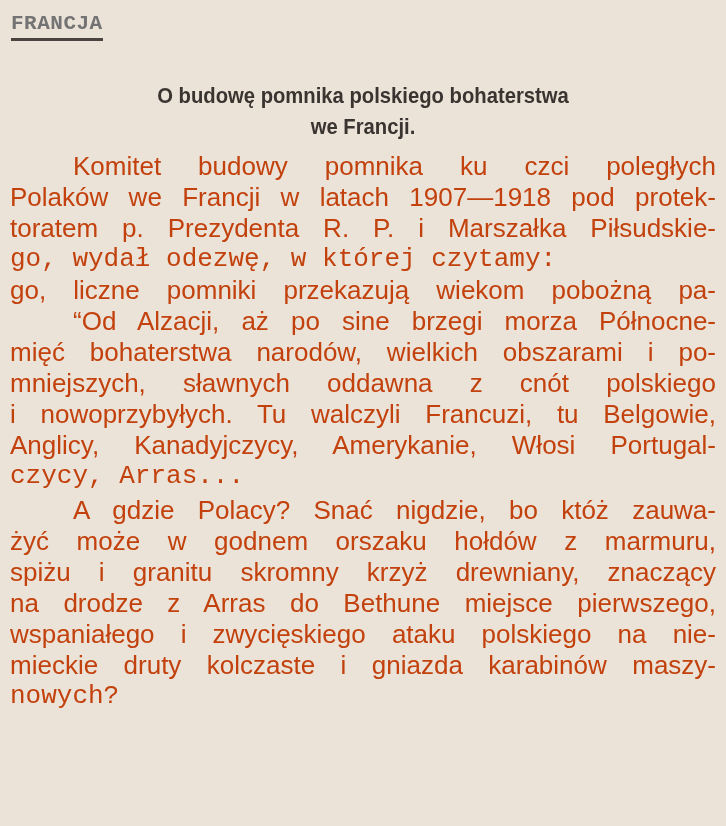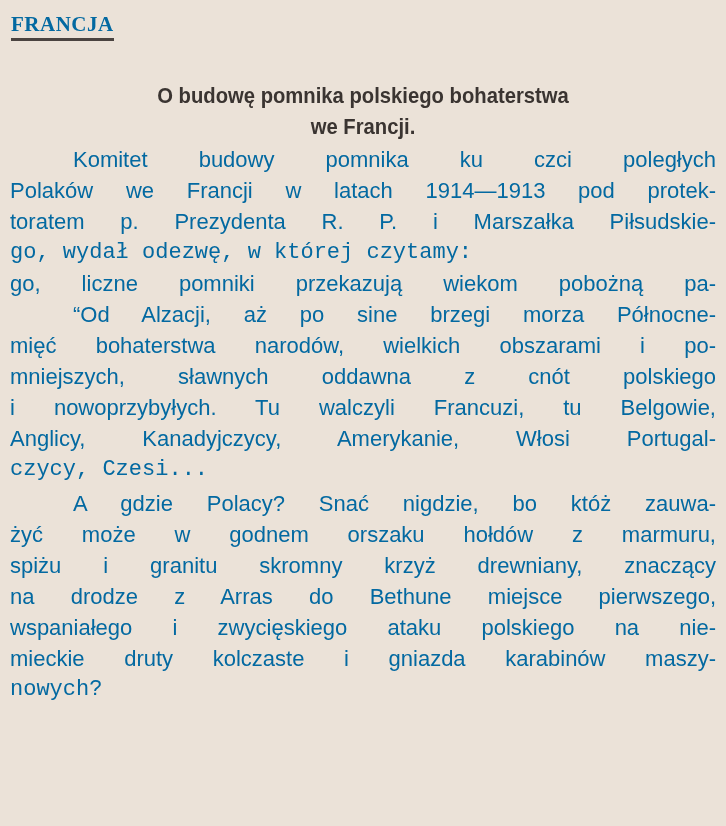--- a/index.html
+++ b/index.html
@@ -12,25 +12,25 @@
     height: 826px;
     position: relative;
     overflow: hidden;
     color: #3a3431;
     font-family: "Liberation Sans Narrow", "Liberation Sans", sans-serif;
   }
   .section-label {
     position: absolute;
     left: 11px;
     top: 12px;
-    font-family: Liberation Serif, serif;
+    font-family: Liberation Mono, monospace;
     font-weight: bold;
     font-size: 21px;
     letter-spacing: 0.5px;
-    color: #0369a1;
+    color: #737373;
     border-bottom: 3px solid #4a4340;
     padding-bottom: 2px;
     line-height: 24px;
   }
   .title {
     position: absolute;
     left: 0;
     top: 80px;
     width: 726px;
     text-align: center;
@@ -39,26 +39,26 @@
     font-size: 22px;
     line-height: 31px;
     color: #3a3431;
     transform: scaleX(0.92);
     transform-origin: center;
   }
   .title .line { display: block; }
   .body-text {
     position: absolute;
     left: 10px;
-    top: 144px;
+    top: 151px;
     width: 706px;
     font-family: "Liberation Sans", sans-serif;
-    font-size: 22px;
+    font-size: 26px;
     line-height: 31px;
-    color: #0369a1;
+    color: #c2410c;
   }
   .body-text .line {
     display: block;
     white-space: nowrap;
     text-align: justify;
     text-align-last: justify;
     width: 706px;
     transform-origin: left;
   }
   .body-text .line.last {
@@ -78,32 +78,32 @@
   <div class="section-label">FRANCJA</div>
 
   <h1 class="title" style="margin:0;">
     <span class="line">O budowę pomnika polskiego bohaterstwa</span>
     <span class="line">we Francji.</span>
   </h1>
 
   <div class="body-text">
     <div>
       <span class="line indent">Komitet budowy pomnika ku czci poległych</span>
-      <span class="line">Polaków we Francji w latach 1914—1913 pod protek-</span>
+      <span class="line">Polaków we Francji w latach 1907—1918 pod protek-</span>
       <span class="line">toratem p. Prezydenta R. P. i Marszałka Piłsudskie-</span>
       <span class="line last">go, wydał odezwę, w której czytamy:</span>
     </div>
     <div>
       <span class="line">go, liczne pomniki przekazują wiekom pobożną pa-</span>
       <span class="line indent">“Od Alzacji, aż po sine brzegi morza Północne-</span>
       <span class="line">mięć bohaterstwa narodów, wielkich obszarami i po-</span>
       <span class="line">mniejszych, sławnych oddawna z cnót polskiego</span>
       <span class="line">i nowoprzybyłych. Tu walczyli Francuzi, tu Belgowie,</span>
       <span class="line">Anglicy, Kanadyjczycy, Amerykanie, Włosi Portugal-</span>
-      <span class="line last">czycy, Czesi...</span>
+      <span class="line last">czycy, Arras...</span>
     </div>
     <div class="gap"></div>
     <div>
       <span class="line indent">A gdzie Polacy? Snać nigdzie, bo któż zauwa-</span>
       <span class="line">żyć może w godnem orszaku hołdów z marmuru,</span>
       <span class="line">spiżu i granitu skromny krzyż drewniany, znaczący</span>
       <span class="line">na drodze z Arras do Bethune miejsce pierwszego,</span>
       <span class="line">wspaniałego i zwycięskiego ataku polskiego na nie-</span>
       <span class="line">mieckie druty kolczaste i gniazda karabinów maszy-</span>
       <span class="line last">nowych?</span>

